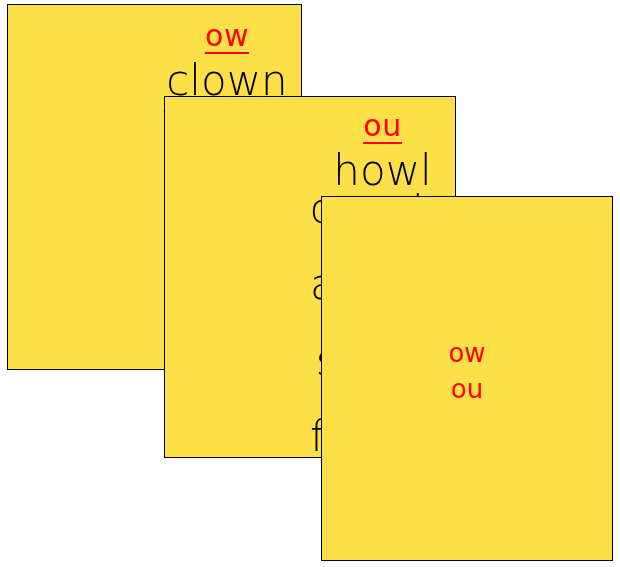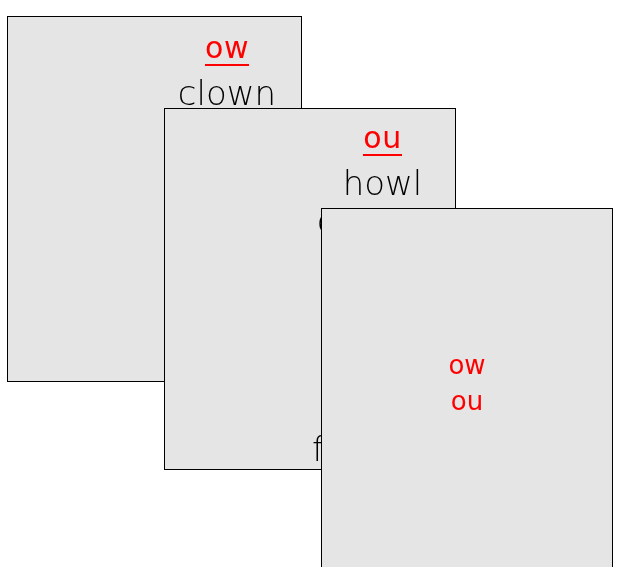--- a/index.html
+++ b/index.html
@@ -10,45 +10,44 @@
   #stage {
     position: relative;
     width: 620px;
     height: 567px;
     background: #ffffff;
     overflow: hidden;
     font-family: "DejaVu Sans", sans-serif;
   }
   .card {
     position: absolute;
-    background: #e5e5e5;
+    background: #fde047;
     border: 1px solid #000000;
     box-sizing: border-box;
     overflow: hidden;
-    margin-top: 12px;
   }
   .card-body {
     position: absolute;
     left: 0;
     top: 0;
     width: 100%;
     text-align: center;
   }
   .heading {
     color: #ff0000;
     font-size: 30px;
     line-height: 1.0;
     letter-spacing: 0.5px;
     display: inline-block;
     border-bottom: 2px solid #ff0000;
     padding-bottom: 1px;
   }
   .word {
     color: #000000;
-    font-size: 34px;
+    font-size: 42px;
     line-height: 38px;
     white-space: nowrap;
     font-weight: 300;
   }
   .phonics-pair {
     color: #ff0000;
     font-size: 26px;
     line-height: 36px;
     white-space: nowrap;
   }

